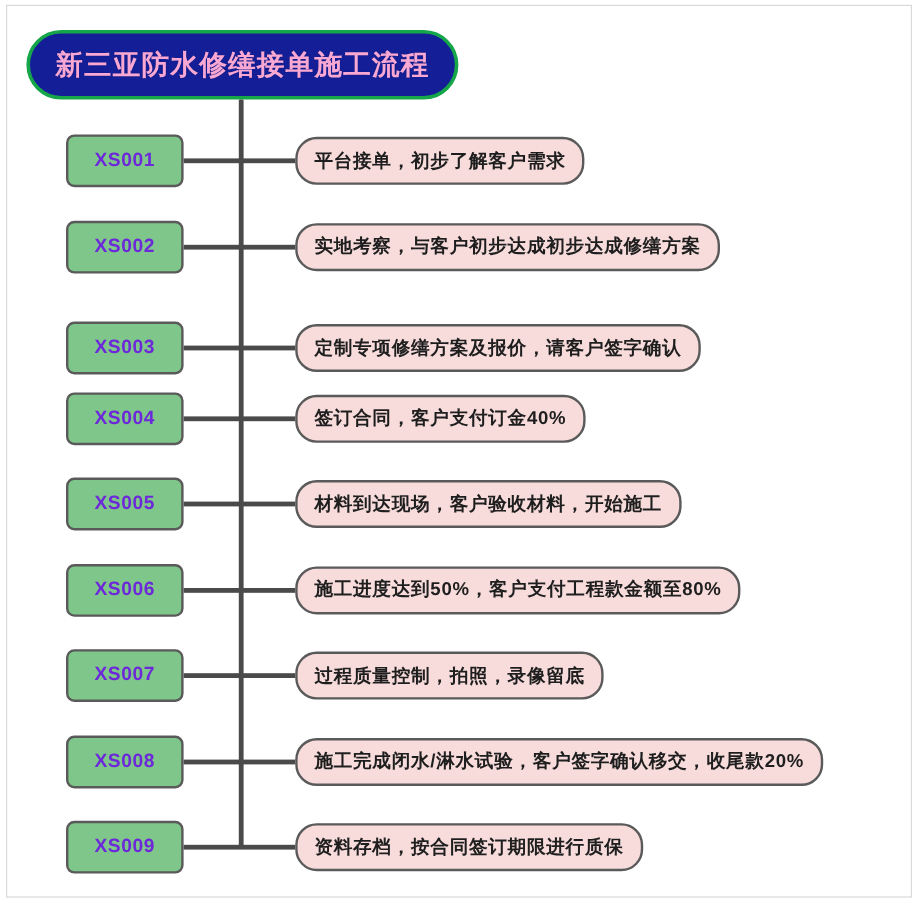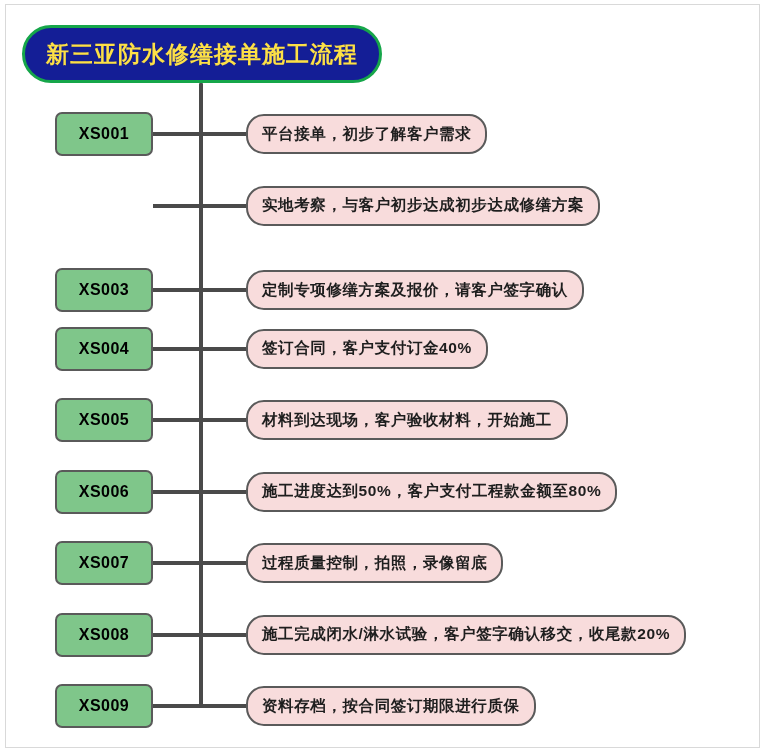--- a/index.html
+++ b/index.html
@@ -38,21 +38,21 @@
     top: 25px;
     width: 360px;
     height: 58px;
     box-sizing: border-box;
     background: #141E96;
     border: 3px solid #16A64A;
     border-radius: 29px;
     display: flex;
     align-items: center;
     justify-content: center;
-    color: #fde047;
+    color: #f9a8d4;
     font-size: 23px;
     font-weight: bold;
     letter-spacing: 1px;
     text-shadow: 0 0 1px rgba(0,0,0,0.25);
   }
 
   
   #trunk {
     position: absolute;
     left: 199px;
@@ -83,21 +83,21 @@
     height: 44px;
     box-sizing: border-box;
     background: #7FC68A;
     border: 2px solid #5a5a5a;
     border-radius: 7px;
     display: flex;
     align-items: center;
     justify-content: center;
     font-size: 16px;
     font-weight: bold;
-    color: #000000;
+    color: #6d28d9;
     letter-spacing: 0.5px;
   }
 
   
   .step-box {
     position: absolute;
     left: 246px;
     height: 40px;
     box-sizing: border-box;
     background: #F8DCDC;
@@ -128,20 +128,21 @@
   <div id="trunk" style="height: 623px; left: 199px;"></div>
 
   <div id="rows">
       <div class="row" style="top: 112px; width: 767px;">
         <div class="hconn" style="left: 153px; width: 93px;"></div>
         <div class="code-box">XS001</div>
         <div class="step-box">平台接单，初步了解客户需求</div>
       </div>
       <div class="row" style="top: 183.5px; width: 767px;">
         <div class="hconn" style="left: 153px; width: 93px;"></div>
+        <div class="code-box">XS002</div>
         <div class="step-box">实地考察，与客户初步达成初步达成修缮方案</div>
       </div>
       <div class="row" style="top: 268px; width: 767px;">
         <div class="hconn" style="left: 153px; width: 93px;"></div>
         <div class="code-box">XS003</div>
         <div class="step-box">定制专项修缮方案及报价，请客户签字确认</div>
       </div>
       <div class="row" style="top: 326.5px; width: 767px;">
         <div class="hconn" style="left: 153px; width: 93px;"></div>
         <div class="code-box">XS004</div>

